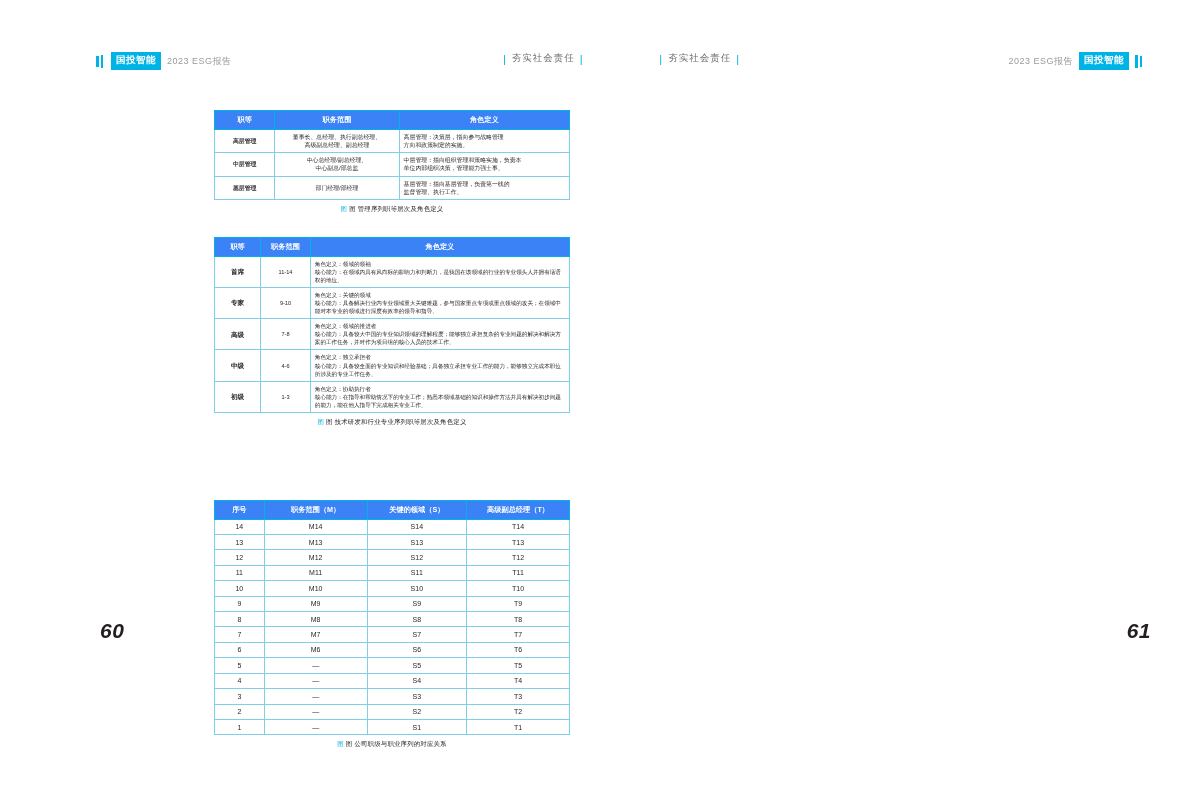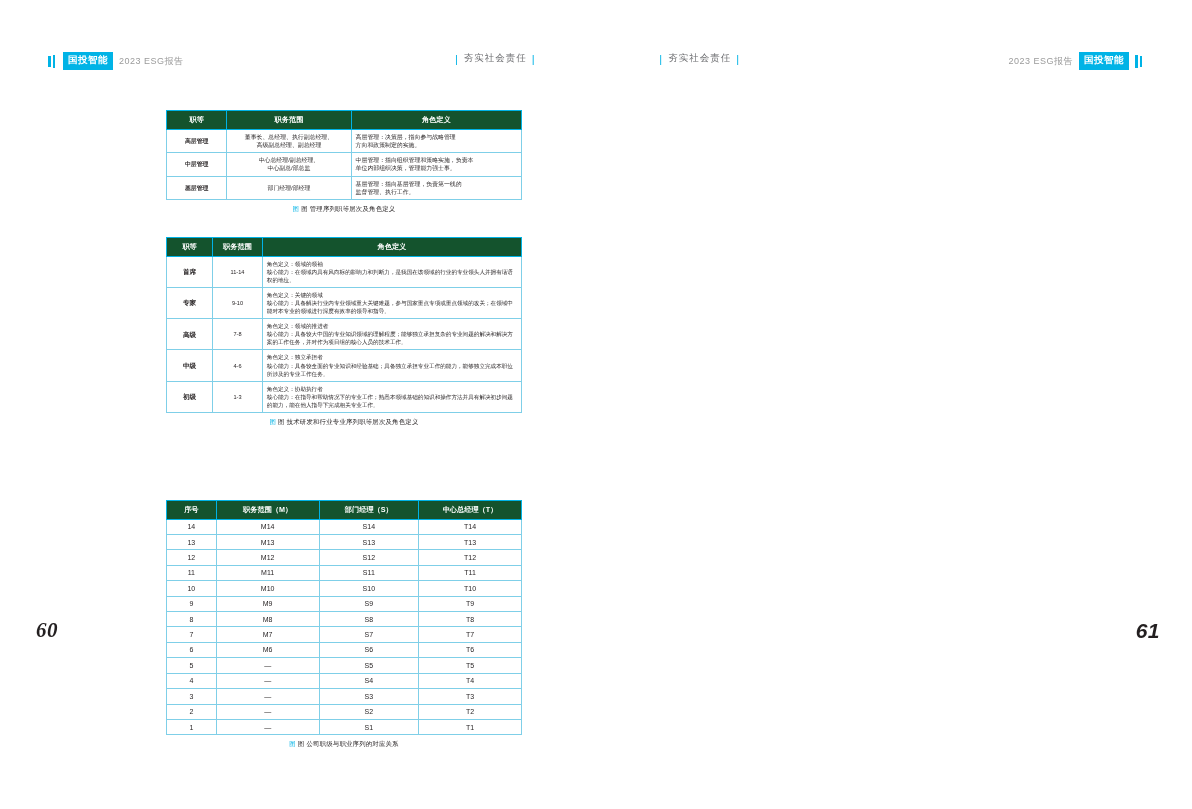--- a/index.html
+++ b/index.html
@@ -6,21 +6,21 @@
   html, body { margin:0; padding:0; }
   body {
     width:1192px; height:809px;
     background:#ffffff;
     font-family:"Liberation Sans", sans-serif;
     color:#231f20;
     overflow:hidden;
     position:relative;
   }
   .spread { display:flex; width:1192px; height:809px; }
-  .page { position:relative; height:679px; }
+  .page { position:relative; height:679px;margin-left:48px; }
   .page-left  { width:596px; }
   .page-right { width:596px; }
 
   
   .runhead {
     position:absolute; top:52px; height:18px;
     display:flex; align-items:center; gap:6px;
     font-size:9px; color:#9b9b9b; letter-spacing:.5px;
   }
   .runhead-left { left:48px; }
@@ -41,31 +41,31 @@
   }
   .sect-mark .pipe { color:#00b3e6; font-size:11px; }
   .sect-left  { left:455px; }
   .sect-right { right:452px; }
 
   
   .folio {
     position:absolute; bottom:36px; font-size:21px; font-weight:bold;
     font-style:italic; color:#231f20; letter-spacing:.5px;
   }
-  .folio-left { left:36px;font-family:Liberation Serif, serif; }
-  .folio-right { right:32px; }
+  .folio-left { left:52px; }
+  .folio-right { right:41px; }
 
   
   .tbl-wrap { position:absolute; }
   table.doc {
     border-collapse:collapse; width:100%;
     font-size:6.3px; line-height:1.32; color:#231f20;
   }
   table.doc th {
-    background:#14532d; color:#ffffff; font-weight:bold;
+    background:#3b82f6; color:#ffffff; font-weight:bold;
     border:.6px solid #00b3e6; padding:4px 3px; text-align:center;
     font-size:7.2px;
   }
   table.doc td {
     border:.6px solid #7fcfe8; padding:3px 4px; vertical-align:middle;
   }
   td.c { text-align:center; }
   td.lbl { text-align:center; font-weight:bold; font-size:6.8px; }
   .cap {
     text-align:center; font-size:6.4px; color:#231f20; margin-top:5px;
@@ -186,22 +186,22 @@
         <span>图 技术研发和行业专业序列职等层次及角色定义</span>
       </div>
     </div>
 
     <div class="tbl-wrap t3">
       <table class="doc t3tbl">
         <thead>
           <tr>
             <th style="width:14%">序号</th>
             <th style="width:29%">职务范围（M）</th>
-            <th style="width:28%">部门经理（S）</th>
-            <th style="width:29%">中心总经理（T）</th>
+            <th style="width:28%">关键的领域（S）</th>
+            <th style="width:29%">高级副总经理（T）</th>
           </tr>
         </thead>
         <tbody id="t3body">
             <tr>
               <td class="c">14</td>
               <td class="c">M14</td>
               <td class="c">S14</td>
               <td class="c">T14</td>
             </tr>
             <tr>

